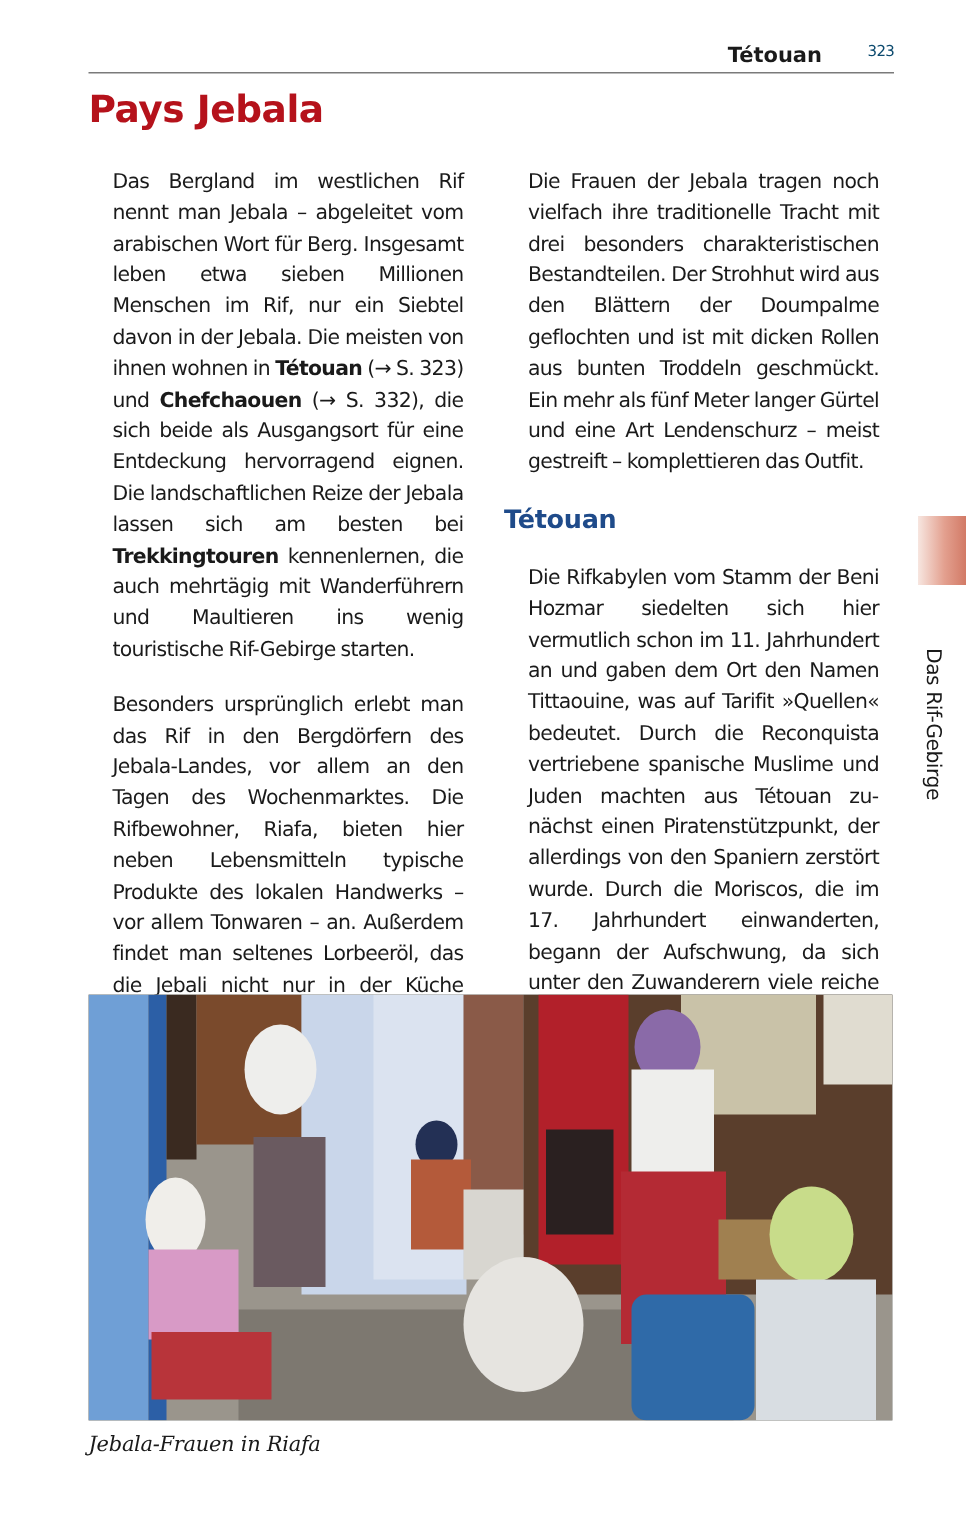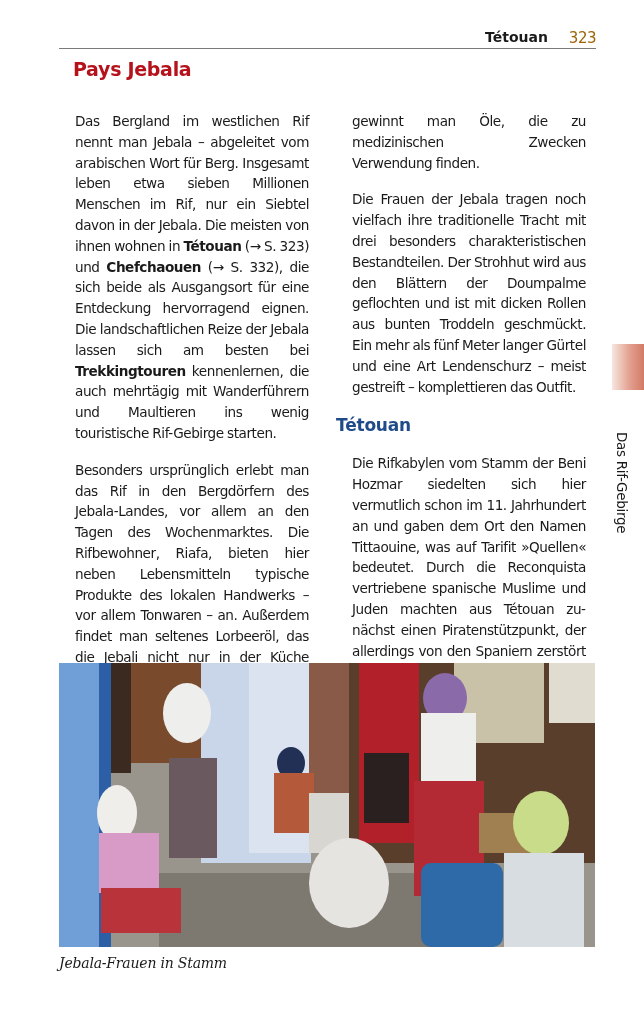--- a/index.html
+++ b/index.html
@@ -9,26 +9,26 @@
     }
     .running-head {
       position: absolute; left: 59px; top: 28px; width: 537px; height: 20px;
       border-bottom: 1px solid #7a7a7a;
     }
     .running-head .section {
       position: absolute; right: 48px; top: 1px; font-size: 14px; font-weight: bold; color: #1a1a1a;
       font-family: "DejaVu Sans", sans-serif;
     }
     .running-head .pageno {
-      position: absolute; right: 0; top: 1px; font-size: 15px; color: #a16207;
+      position: absolute; right: 0; top: 1px; font-size: 10px; color: #0c4a6e;
       font-family: "DejaVu Sans", sans-serif; letter-spacing: -0.5px;
     }
     .title {
-      position: absolute; left: 73px; top: 58px; margin: 0;
-      font-size: 19px; font-weight: bold; color: #b5121b; letter-spacing: -0.3px;
+      position: absolute; left: 59px; top: 58px; margin: 0;
+      font-size: 25px; font-weight: bold; color: #b5121b; letter-spacing: -0.3px;
       font-family: "DejaVu Sans", sans-serif;
     }
     .col {
       position: absolute; top: 95px; width: 266px;
       font-size: 13.6px; line-height: 20.8px; text-align: justify;
       font-family: "DejaVu Sans", sans-serif; letter-spacing: -0.45px; word-spacing: -0.5px;
       hyphens: manual;
     }
     .col.left { left: 59px; }
     .col.right { left: 336px; }
@@ -69,21 +69,20 @@
 </header>
 
 <h1 class="title">Pays Jebala</h1>
 
 <div class="col left">
   <p><span>Das Bergland im westlichen Rif nennt man Jebala – abgeleitet vom arabi­schen Wort für Berg. Insgesamt leben etwa sieben Millionen Menschen im Rif, nur ein Siebtel davon in der Jeba­la. Die meisten von ihnen wohnen in </span><b>Tétouan</b><span> (→ S. 323) und </span><b>Chefchaouen</b><span> (→ S. 332), die sich beide als Aus­gangsort für eine Entdeckung hervorra­gend eignen. Die landschaftlichen Rei­ze der Jebala lassen sich am besten bei </span><b>Trekkingtouren</b><span> kennenlernen, die auch mehrtägig mit Wanderführern und Maul­tieren ins wenig touristische Rif-Gebirge starten.</span></p>
   <p>Besonders ursprünglich erlebt man das Rif in den Bergdörfern des Jebala-Lan­des, vor allem an den Tagen des Wo­chenmarktes. Die Rifbewohner, Riafa, bieten hier neben Lebensmitteln typi­sche Produkte des lokalen Handwerks – vor allem Tonwaren – an. Außerdem findet man seltenes Lorbeeröl, das die Jebali nicht nur in der Küche verwen­den, sondern auch als Naturheilmittel gegen rheumatische Beschwerden – zum stolzen Preis von 800 bis 1000 Dirham pro Liter. Auch aus Myrte und Mastix</p>
 </div>
 
 <div class="col right">
-  <p>gewinnt man Öle, die zu medizinischen Zwecken Verwendung finden.</p>
   <p>Die Frauen der Jebala tragen noch viel­fach ihre traditionelle Tracht mit drei besonders charakteristischen Bestand­teilen. Der Strohhut wird aus den Blät­tern der Doumpalme geflochten und ist mit dicken Rollen aus bunten Trod­deln geschmückt. Ein mehr als fünf Me­ter langer Gürtel und eine Art Lenden­schurz – meist gestreift – komplettieren das Outfit.</p>
   <h2 class="subhead">Tétouan</h2>
   <p>Die Rifkabylen vom Stamm der Beni Hoz­mar siedelten sich hier vermutlich schon im 11. Jahrhundert an und gaben dem Ort den Namen Tittaouine, was auf Ta­rifit »Quellen« bedeutet. Durch die Re­conquista vertriebene spanische Muslime und Juden machten aus Tétouan zu­nächst einen Piratenstützpunkt, der aller­dings von den Spaniern zerstört wurde. Durch die Moriscos, die im 17. Jahr­hundert einwanderten, begann der Auf­schwung, da sich unter den Zuwande­rern viele reiche Kaufleute und Gelehrte befanden. Der zehn Kilometer entfernte</p>
 </div>
 
 <div class="tab"></div>
 <div class="side-label">
   <span>Das Rif-Gebirge</span>
 </div>
 
@@ -129,13 +128,13 @@
 
     <rect x="362" y="200" width="82" height="84" rx="10" fill="#2f6aa8"></rect>
 
     <rect x="420" y="150" width="55" height="40" fill="#a08050"></rect>
 
     <ellipse cx="482" cy="160" rx="28" ry="32" fill="#c8dc8a"></ellipse>
     <rect x="445" y="190" width="80" height="94" fill="#d8dde2"></rect>
   </svg>
 </figure>
 
-<div class="caption">Jebala-Frauen in Stamm</div>
+<div class="caption">Jebala-Frauen in Riafa</div>
 
 </body></html>

